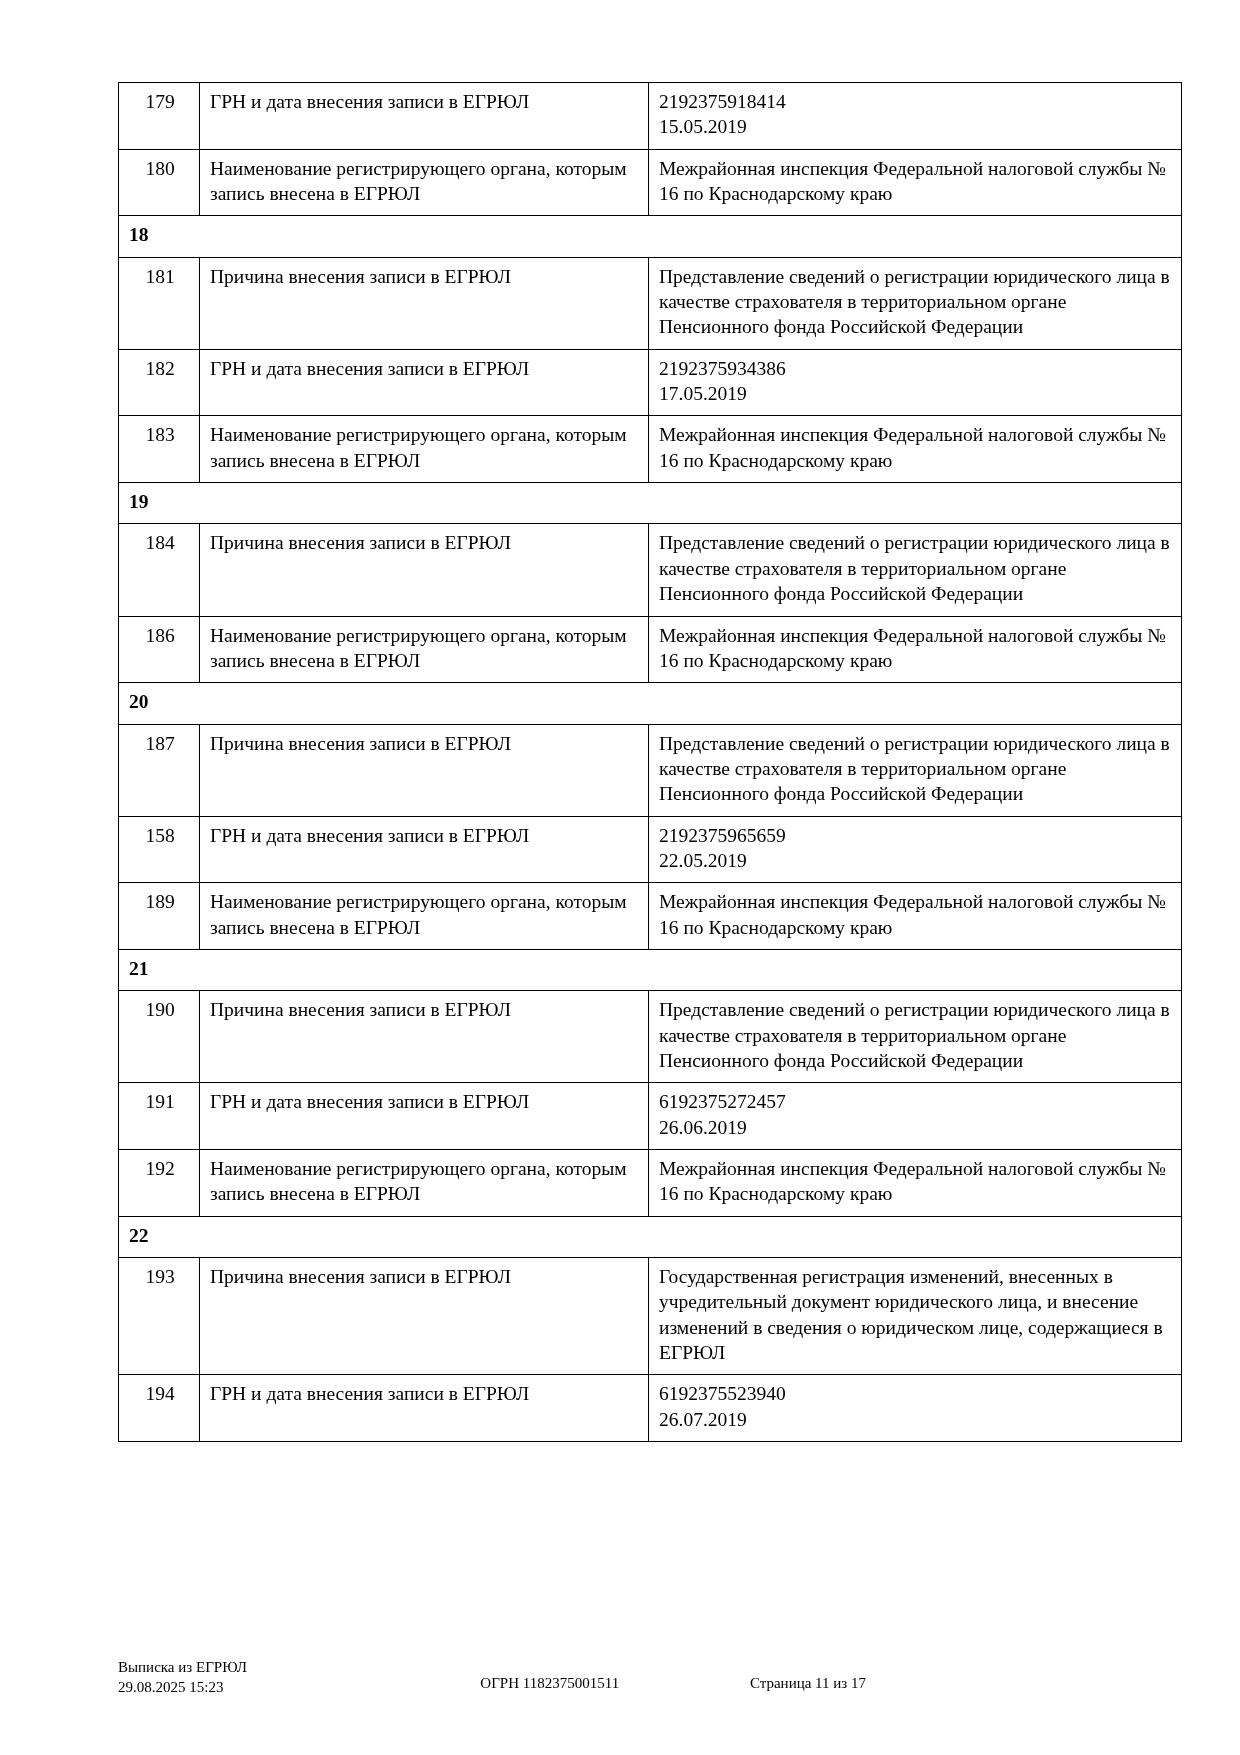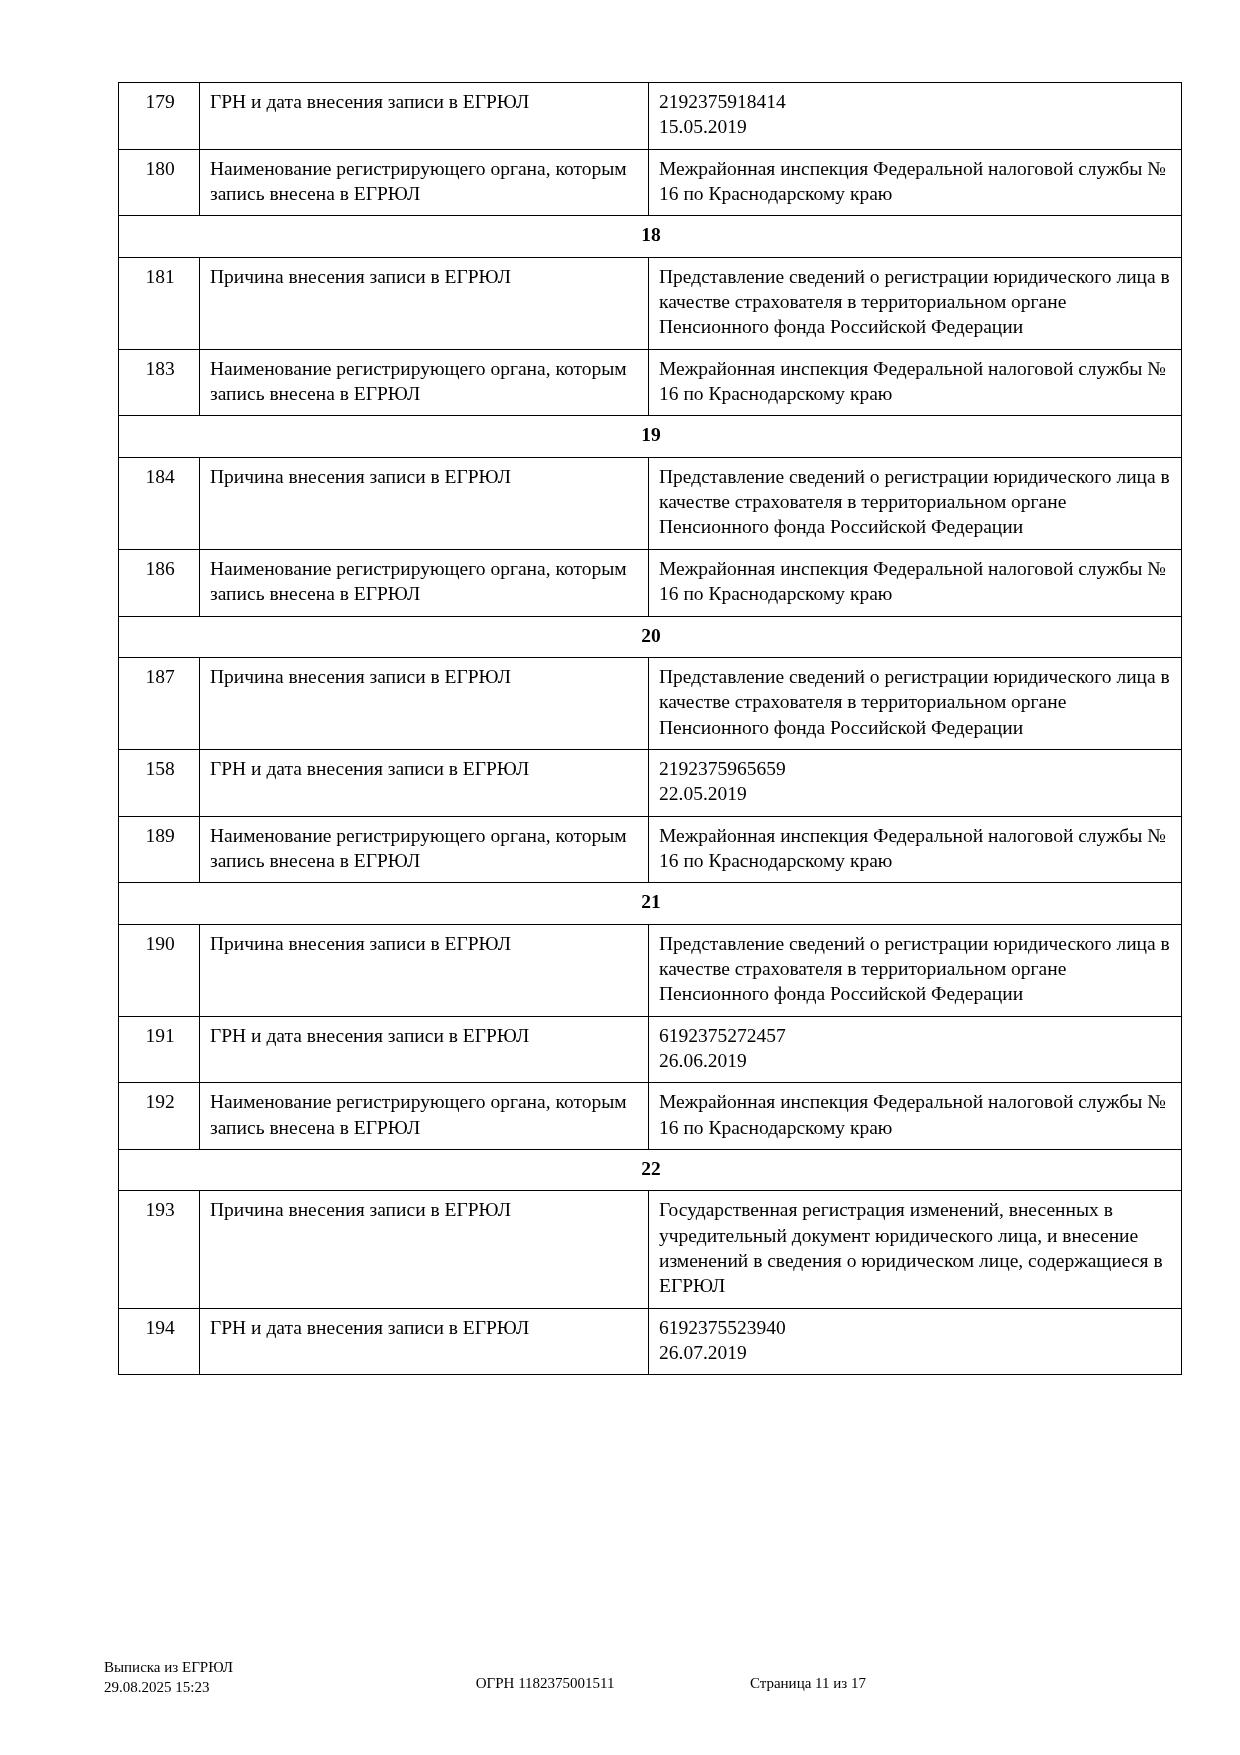--- a/index.html
+++ b/index.html
@@ -39,28 +39,28 @@
     padding-left: 4px;
     padding-right: 4px;
   }
   td.col-label {
     width: 430px;
   }
   td.col-value {
     width: 514px;
   }
   td.section-row {
-    text-align: center;
+    text-align: left;
     font-weight: bold;
     padding: 5px 0 7px 0;
     font-size: 19.5px;
   }
   .footer {
     position: absolute;
-    left: 104px;
+    left: 118px;
     right: 118px;
     bottom: 58px;
     font-size: 15px;
     line-height: 1.35;
   }
   .footer-row {
     display: flex;
     align-items: flex-start;
     justify-content: space-between;
   }
@@ -97,20 +97,26 @@
           <td class="col-label">Наименование регистрирующего органа, которым запись внесена в ЕГРЮЛ</td>
           <td class="col-value" style="white-space: pre-wrap;">Межрайонная инспекция Федеральной налоговой службы № 16 по Краснодарскому краю</td>
         </tr>
         <tr>
           <td class="section-row" colspan="3">18</td>
         </tr>
         <tr>
           <td class="col-num">181</td>
           <td class="col-label">Причина внесения записи в ЕГРЮЛ</td>
           <td class="col-value" style="white-space: pre-wrap;">Представление сведений о регистрации юридического лица в качестве страхователя в территориальном органе Пенсионного фонда Российской Федерации</td>
+        </tr>
+        <tr>
+          <td class="col-num">182</td>
+          <td class="col-label">ГРН и дата внесения записи в ЕГРЮЛ</td>
+          <td class="col-value" style="white-space: pre-wrap;">2192375934386
+17.05.2019</td>
         </tr>
         <tr>
           <td class="col-num">183</td>
           <td class="col-label">Наименование регистрирующего органа, которым запись внесена в ЕГРЮЛ</td>
           <td class="col-value" style="white-space: pre-wrap;">Межрайонная инспекция Федеральной налоговой службы № 16 по Краснодарскому краю</td>
         </tr>
         <tr>
           <td class="section-row" colspan="3">19</td>
         </tr>
         <tr>

